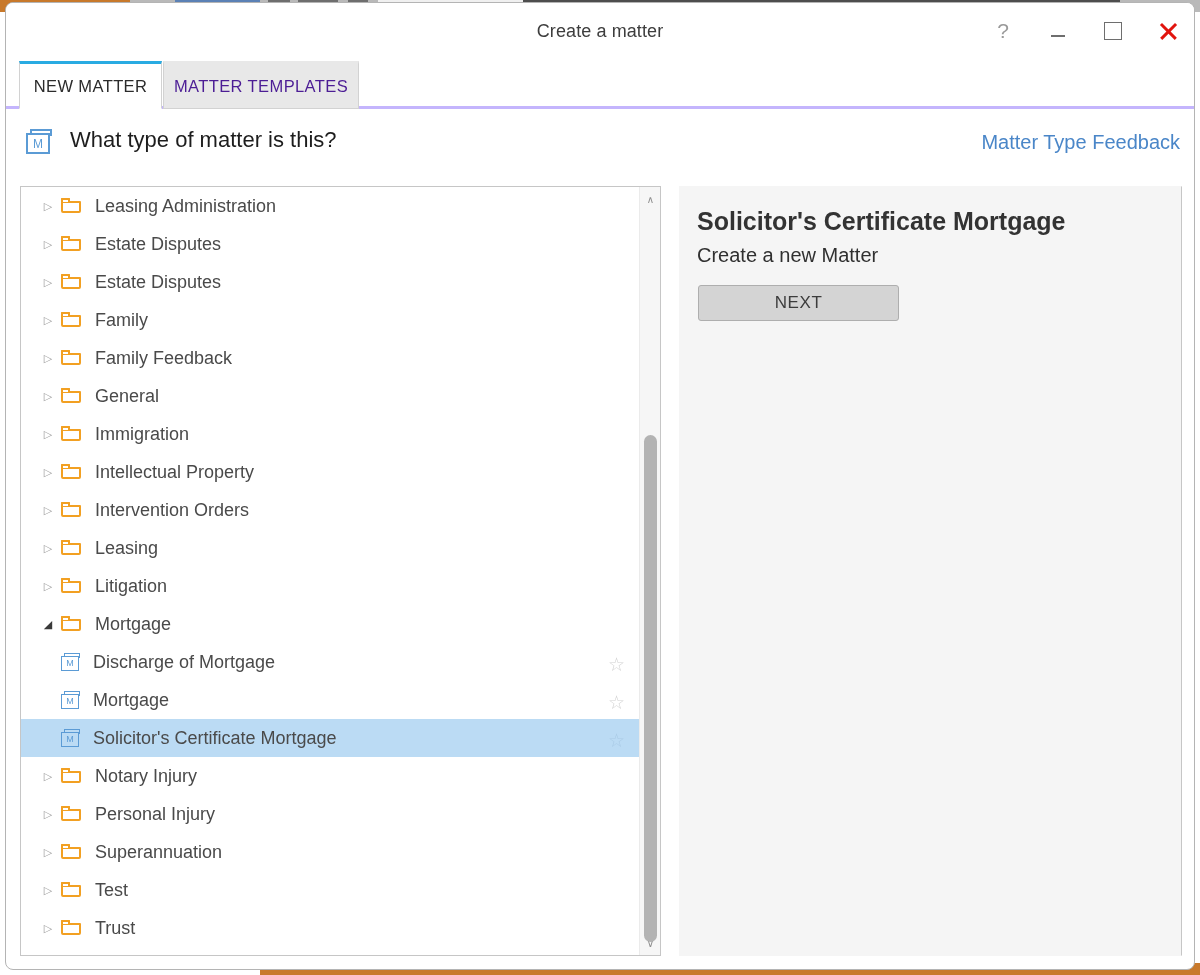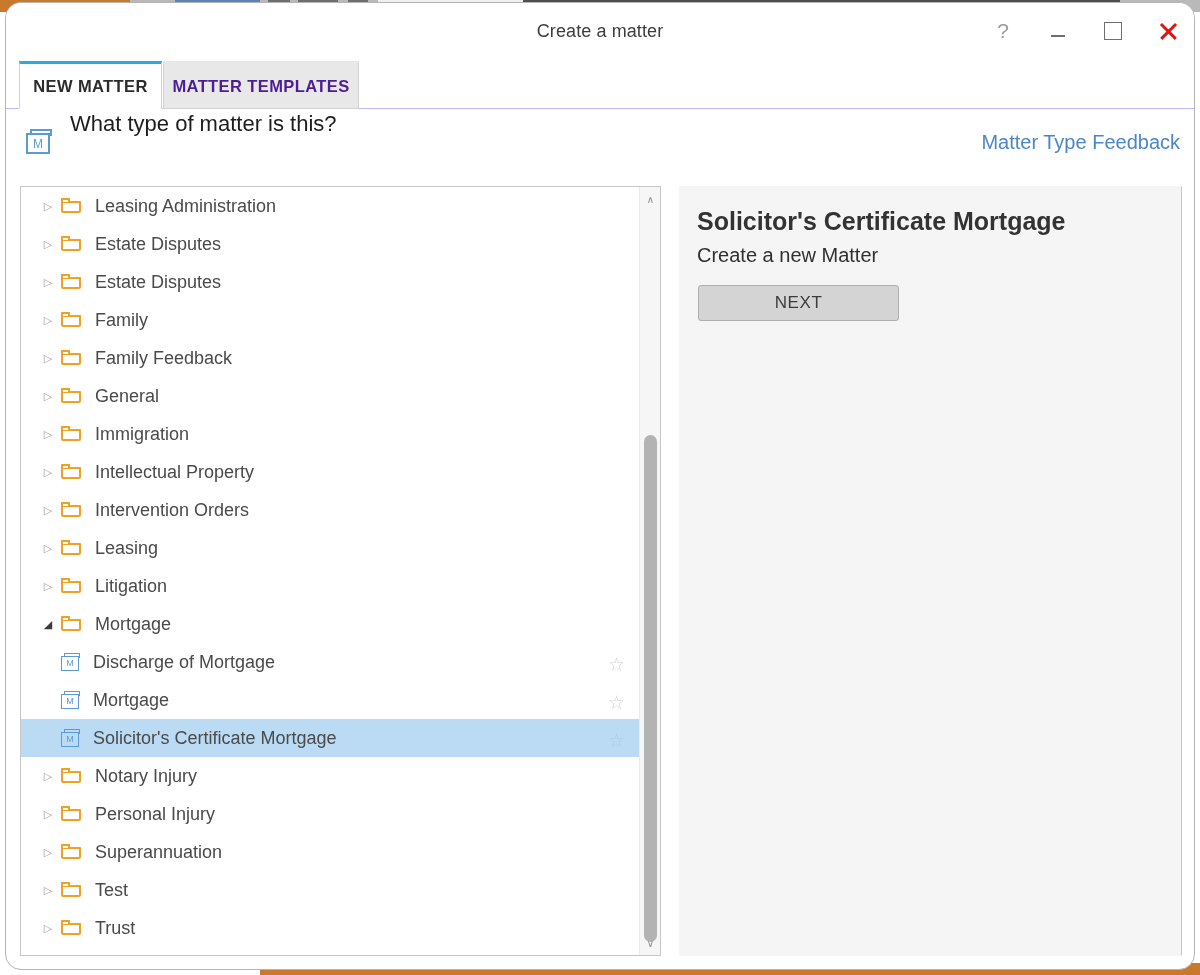--- a/index.html
+++ b/index.html
@@ -34,21 +34,21 @@
     background: #ffffff;
   }
 
   
   #dialog {
     position: absolute;
     left: 5px; top: 2px;
     width: 1190px; height: 968px;
     background: #ffffff;
     border: 1px solid #b4b4b4;
-    border-radius: 16px;
+    border-radius: 8px;
     box-sizing: border-box;
     overflow: hidden;
   }
 
   
   #titlebar {
     position: relative;
     height: 58px;
     background: #ffffff;
   }
@@ -88,24 +88,23 @@
     left: 0; top: 9px; width: 21px; height: 2.6px;
     background: #e1140e;
   }
   .close-glyph:before { transform: rotate(45deg); }
   .close-glyph:after  { transform: rotate(-45deg); }
 
   
   #tabbar {
     position: relative;
     height: 48px;
-    border-bottom: 1px solid #c4b5fd;
+    border-bottom: 3px solid #c4b5fd;
     padding-left: 13px;
     box-sizing: border-box;
-    font-weight: bold;
   }
   .tab {
     position: absolute;
     top: 0;
     height: 48px;
     box-sizing: border-box;
     display: flex;
     align-items: center;
     justify-content: center;
     font-size: 16.5px;
@@ -136,21 +135,21 @@
   
   #header-row {
     position: relative;
     height: 60px;
   }
   #matter-icon {
     position: absolute; left: 20px; top: 20px;
     width: 34px; height: 30px;
   }
   #header-title {
-    position: absolute; left: 64px; top: 2px;
+    position: absolute; left: 64px; top: 18px;
     font-size: 22px;
     color: #1d1d1d;
   }
   #feedback-link {
     position: absolute; right: 14px; top: 22px;
     font-size: 20px;
     color: #4a86c8;
     cursor: pointer;
   }
 

